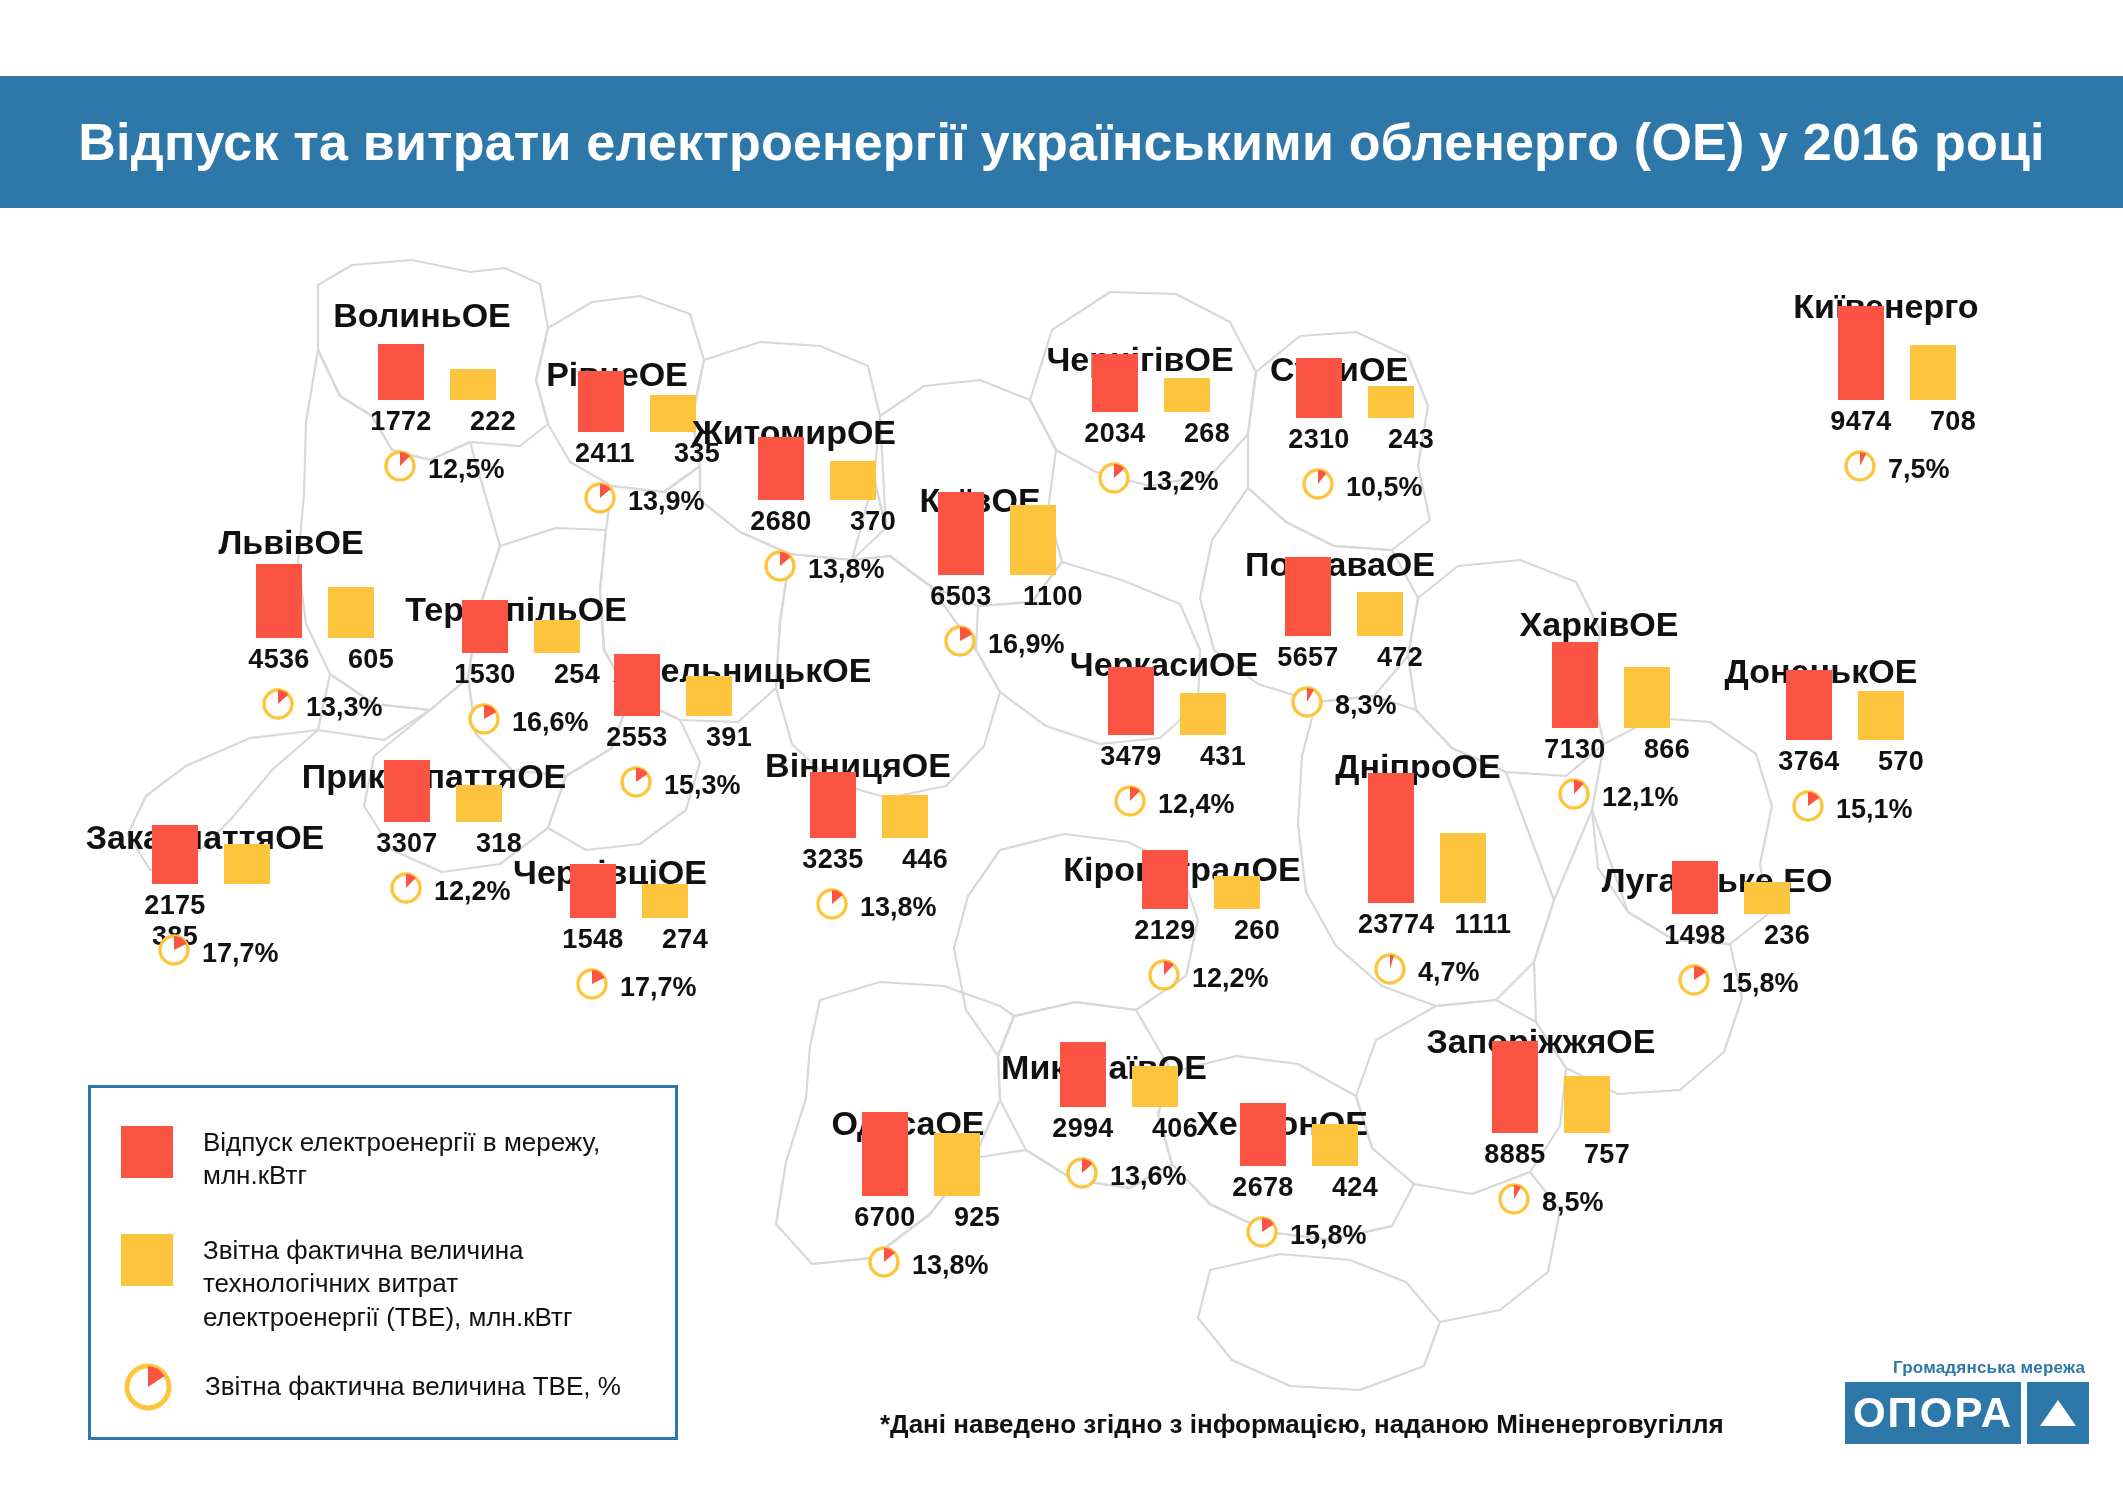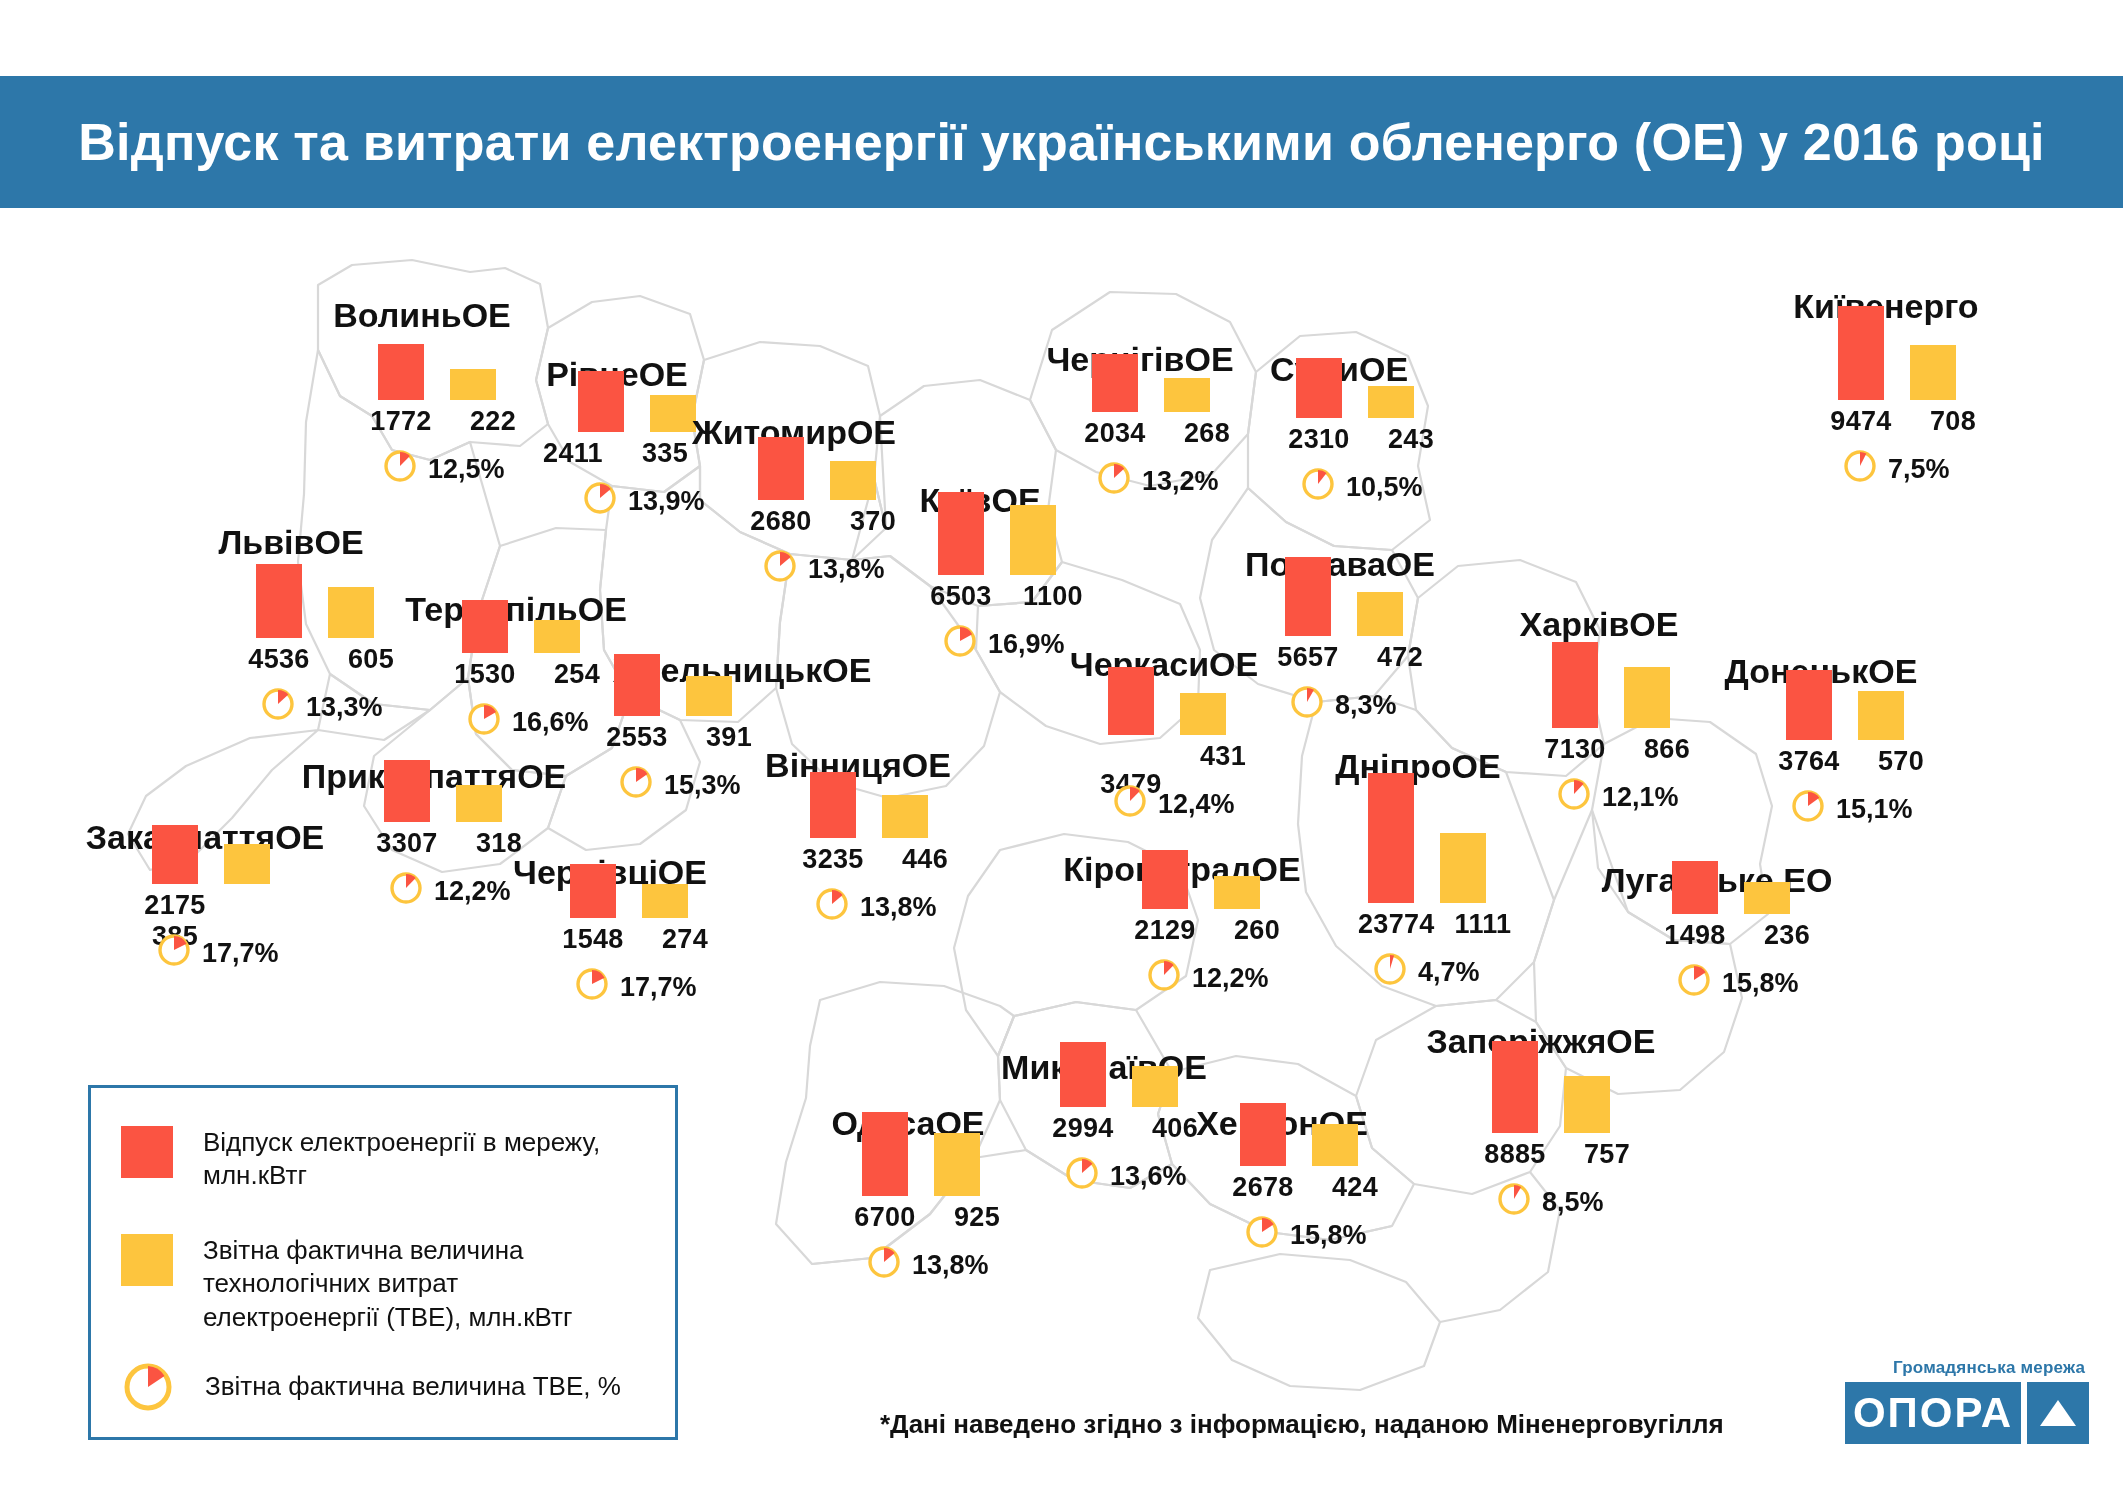--- a/index.html
+++ b/index.html
@@ -177,21 +177,21 @@
   </div>
       <div class="region" style="left: 0px; top: 0px;">
     <div class="rlabel" style="left:617px;top:355px;">РівнеОЕ</div>
 
     <div class="bars" style="left:578px;top:371px;height:61px;">
       <div class="bar-red" style="width:46px;height:61px;"></div>
       <div style="width:26px;"></div>
       <div class="bar-yel" style="width:46px;height:37px;"></div>
     </div>
 
-    <div class="vals" style="left:540px;top:438px;">
+    <div class="vals" style="left:572px;top:438px;">
       <span style="width:66px;">2411</span>
       <span style="width:26px;"></span>
       <span style="width:66px;">335</span>
     </div>
 
     <div class="pct" style="left:582px;top:480px;">
       <span class="donut">
         <svg width="36" height="36" viewBox="0 0 36 36">
           <circle cx="18" cy="18" r="14" fill="#ffffff" stroke="#fdc53e" stroke-width="3.4"></circle>
           <path d="M18,18 L18,4 A14,14 0 0,1 28.73,9.01 Z" fill="#fb5442"></path>
@@ -503,21 +503,21 @@
       <div class="region" style="left: 0px; top: 0px;">
     <div class="rlabel" style="left:1164px;top:645px;">ЧеркасиОЕ</div>
 
     <div class="bars" style="left:1108px;top:667px;height:68px;">
       <div class="bar-red" style="width:46px;height:68px;"></div>
       <div style="width:26px;"></div>
       <div class="bar-yel" style="width:46px;height:42px;"></div>
     </div>
 
     <div class="vals" style="left:1098px;top:741px;">
-      <span style="width:66px;margin-top:28px;">3479</span>
+      <span style="width:66px;">3479</span>
       <span style="width:26px;"></span>
       <span style="width:66px;">431</span>
     </div>
 
     <div class="pct" style="left:1112px;top:783px;">
       <span class="donut">
         <svg width="36" height="36" viewBox="0 0 36 36">
           <circle cx="18" cy="18" r="14" fill="#ffffff" stroke="#fdc53e" stroke-width="3.4"></circle>
           <path d="M18,18 L18,4 A14,14 0 0,1 27.84,8.04 Z" fill="#fb5442"></path>
         </svg>

